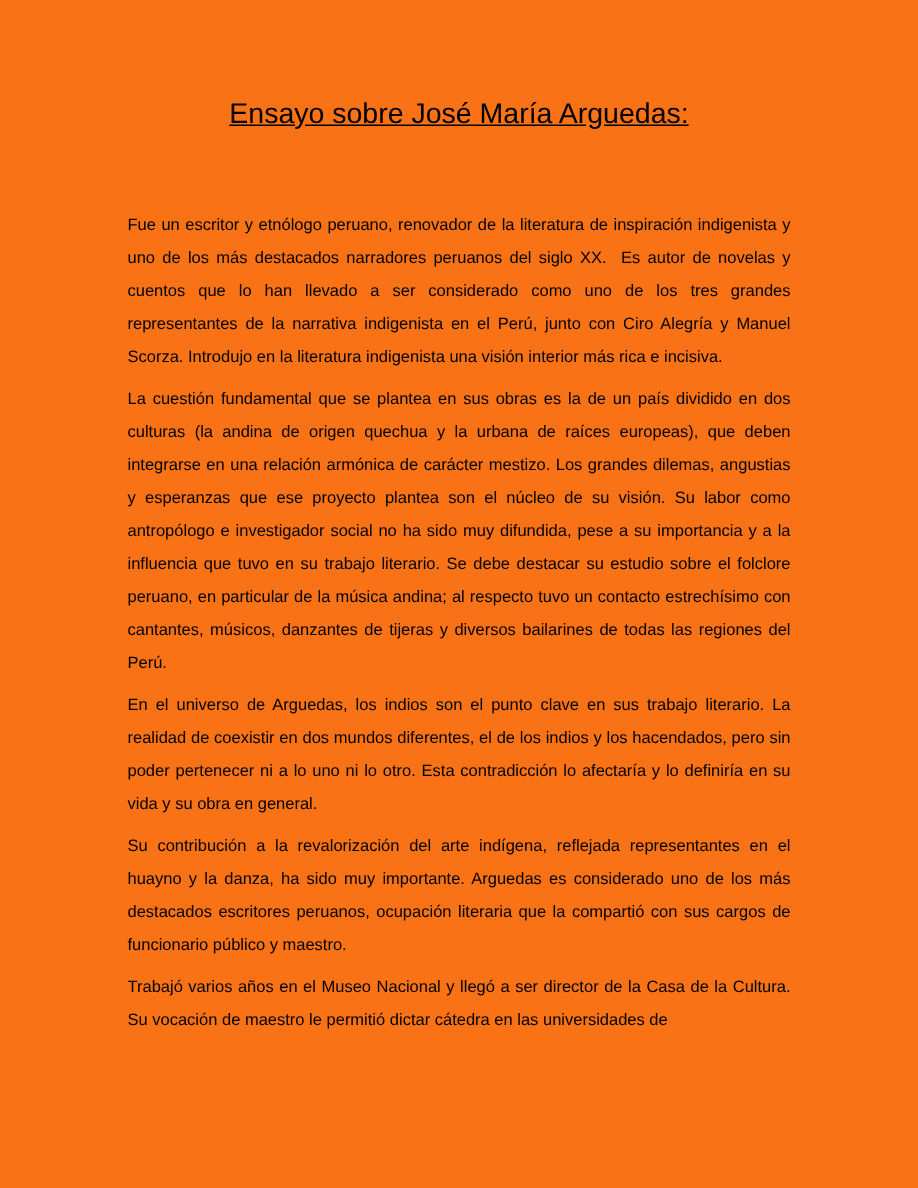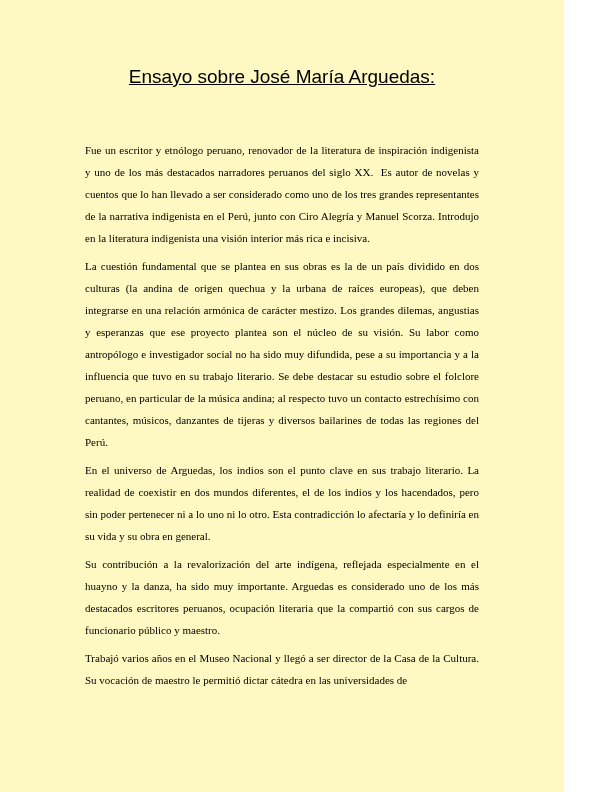--- a/index.html
+++ b/index.html
@@ -2,43 +2,42 @@
 <html><head>
 <meta charset="utf-8">
 <style>
   html, body {
     margin: 0;
     padding: 0;
     background: #ffffff;
   }
   .page {
     position: relative;
-    width: 564px;
+    width: 612px;
     height: 792px;
     box-sizing: border-box;
     padding: 66px 85px 0 85px;
-    background: #fef9c3;
+    background: #f97316;
     color: #000000;
     font-family: "Liberation Sans", "DejaVu Sans", sans-serif;
     overflow: hidden;
   }
   .title {
     font-size: 19px;
     line-height: 22px;
     font-weight: 400;
     text-align: center;
     text-decoration: underline;
     margin: 0 0 51px 0;
   }
   .para {
     font-size: 11px;
     line-height: 22px;
     text-align: justify;
     margin: 0 0 6px 0;
-    font-family: Liberation Serif, serif;
   }
   .para-last {
     margin-bottom: 0;
   }
   .force-justify-line {
     font-size: 11px;
     line-height: 22px;
     text-align: justify;
     text-align-last: justify;
   }
@@ -49,18 +48,18 @@
 <div class="page">
 
   <h1 class="title">Ensayo sobre José María Arguedas:</h1>
 
   <p class="para">Fue un escritor y etnólogo peruano, renovador de la literatura de inspiración indigenista y uno de los más destacados narradores peruanos del siglo XX.&nbsp; Es autor de novelas y cuentos que lo han llevado a ser considerado como uno de los tres grandes representantes de la narrativa indigenista en el Perú, junto con Ciro Alegría y Manuel Scorza. Introdujo en la literatura indigenista una visión interior más rica e incisiva.</p>
 
   <p class="para">La cuestión fundamental que se plantea en sus obras es la de un país dividido en dos culturas (la andina de origen quechua y la urbana de raíces europeas), que deben integrarse en una relación armónica de carácter mestizo. Los grandes dilemas, angustias y esperanzas que ese proyecto plantea son el núcleo de su visión. Su labor como antropólogo e investigador social no ha sido muy difundida, pese a su importancia y a la influencia que tuvo en su trabajo literario. Se debe destacar su estudio sobre el folclore peruano, en particular de la música andina; al respecto tuvo un contacto estrechísimo con cantantes, músicos, danzantes de tijeras y diversos bailarines de todas las regiones del Perú.</p>
 
   <p class="para">En el universo de Arguedas, los indios son el punto clave en sus trabajo literario. La realidad de coexistir en dos mundos diferentes, el de los indios y los hacendados, pero sin poder pertenecer ni a lo uno ni lo otro. Esta contradicción lo afectaría y lo definiría en su vida y su obra en general.</p>
 
-  <p class="para">Su contribución a la revalorización del arte indígena, reflejada especialmente en el huayno y la danza, ha sido muy importante. Arguedas es considerado uno de los más destacados escritores peruanos, ocupación literaria que la compartió con sus cargos de funcionario público y maestro.</p>
+  <p class="para">Su contribución a la revalorización del arte indígena, reflejada representantes en el huayno y la danza, ha sido muy importante. Arguedas es considerado uno de los más destacados escritores peruanos, ocupación literaria que la compartió con sus cargos de funcionario público y maestro.</p>
 
   <p class="para para-last">Trabajó varios años en el Museo Nacional y llegó a ser director de la Casa de la Cultura. Su vocación de maestro le permitió dictar cátedra en las universidades de</p>
 
 
 </div>
 
 </body></html>

